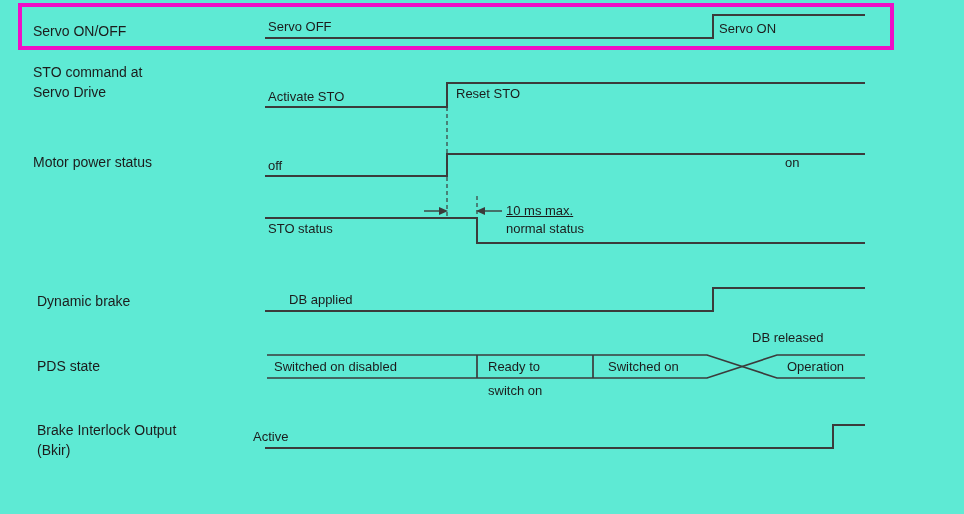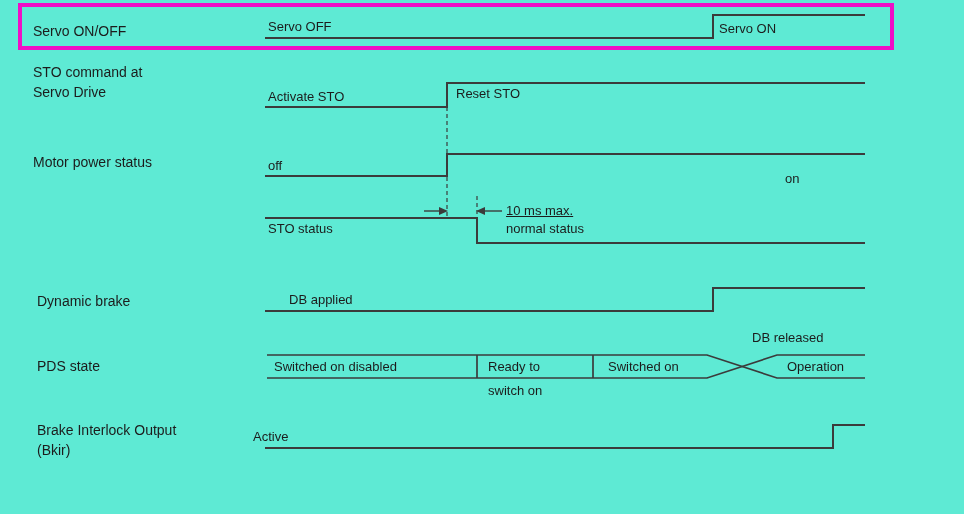--- a/index.html
+++ b/index.html
@@ -63,21 +63,21 @@
   <div class="row-label" style="left:37px; top:420px;">Brake Interlock Output
 (Bkir)</div>
 
   <div class="sig-text" style="left:268px; top:19px;">Servo OFF</div>
   <div class="sig-text" style="left:719px; top:21px;">Servo ON</div>
 
   <div class="sig-text" style="left:268px; top:89px;">Activate STO</div>
   <div class="sig-text" style="left:456px; top:86px;">Reset STO</div>
 
   <div class="sig-text" style="left:268px; top:158px;">off</div>
-  <div class="sig-text" style="left:785px; top:155px;margin-top:16px;">on</div>
+  <div class="sig-text" style="left:785px; top:155px;">on</div>
 
   <div class="sig-text" style="left:268px; top:221px;">STO status</div>
   <div class="sig-text" style="left:506px; top:203px;text-decoration:underline;">10 ms max.</div>
   <div class="sig-text" style="left:506px; top:221px;">normal status</div>
 
   <div class="sig-text" style="left:268px; top:292px;margin-left:21px;">DB applied</div>
   <div class="sig-text" style="left:752px; top:290px;margin-top:40px;">DB released</div>
 
   <div class="sig-text" style="left:274px; top:359px;">Switched on disabled</div>
   <div class="sig-text" style="left:488px; top:359px;">Ready to</div>

